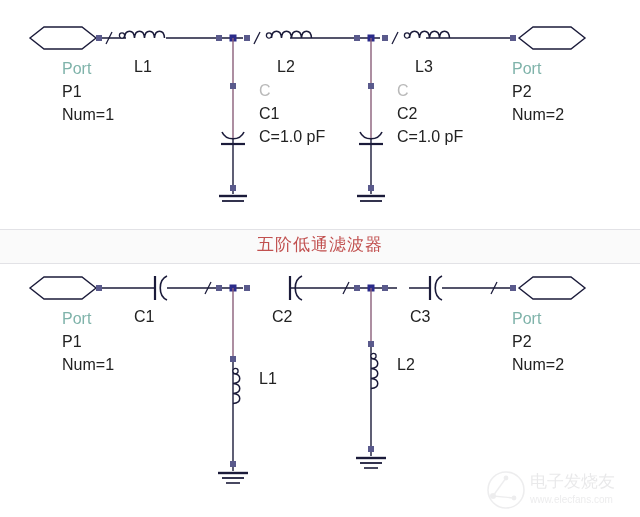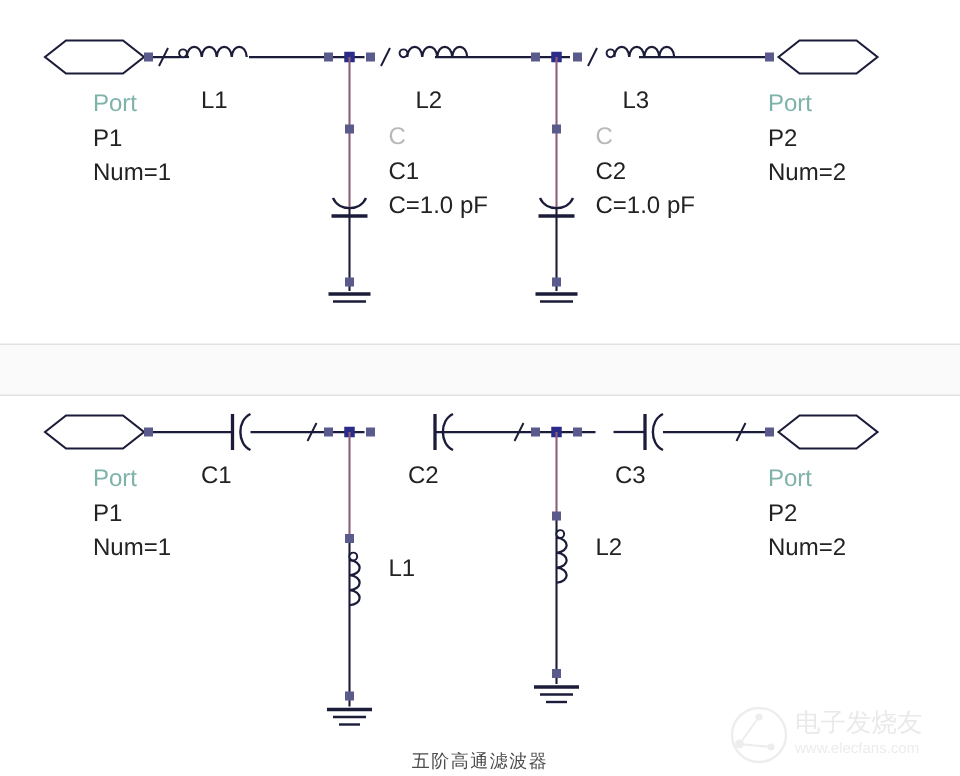--- a/index.html
+++ b/index.html
@@ -336,22 +336,22 @@
 
       <text x="259" y="368" fill="#222222" font-size="16" font-family="Liberation Sans, sans-serif">L1</text>
       <text x="397" y="354" fill="#222222" font-size="16" font-family="Liberation Sans, sans-serif">L2</text>
 
       <text x="512" y="308" fill="#7fb3aa" font-size="16" font-family="Liberation Sans, sans-serif">Port</text>
       <text x="512" y="331" fill="#222222" font-size="16" font-family="Liberation Sans, sans-serif">P2</text>
       <text x="512" y="354" fill="#222222" font-size="16" font-family="Liberation Sans, sans-serif">Num=2</text>
     </g>
   </svg>
 
-
-  <div class="title-cn" id="bottomtitle">五阶高通滤波器</div>
+  <div class="title-cn" id="midtitle">五阶低通滤波器</div>
+
 
   <div class="wm">
     <svg width="44" height="50" viewBox="0 0 44 50">
       <circle cx="20" cy="26" r="18" fill="none" stroke="#c6c6ca" stroke-width="1.6"></circle>
       <path d="M7,32 L20,14" stroke="#c6c6ca" stroke-width="1.4" fill="none"></path>
       <path d="M7,32 L28,34" stroke="#c6c6ca" stroke-width="1.4" fill="none"></path>
       <circle cx="7" cy="32" r="3" fill="#c6c6ca"></circle>
       <circle cx="20" cy="14" r="2.4" fill="#c6c6ca"></circle>
       <circle cx="28" cy="34" r="2.4" fill="#c6c6ca"></circle>
     </svg>

